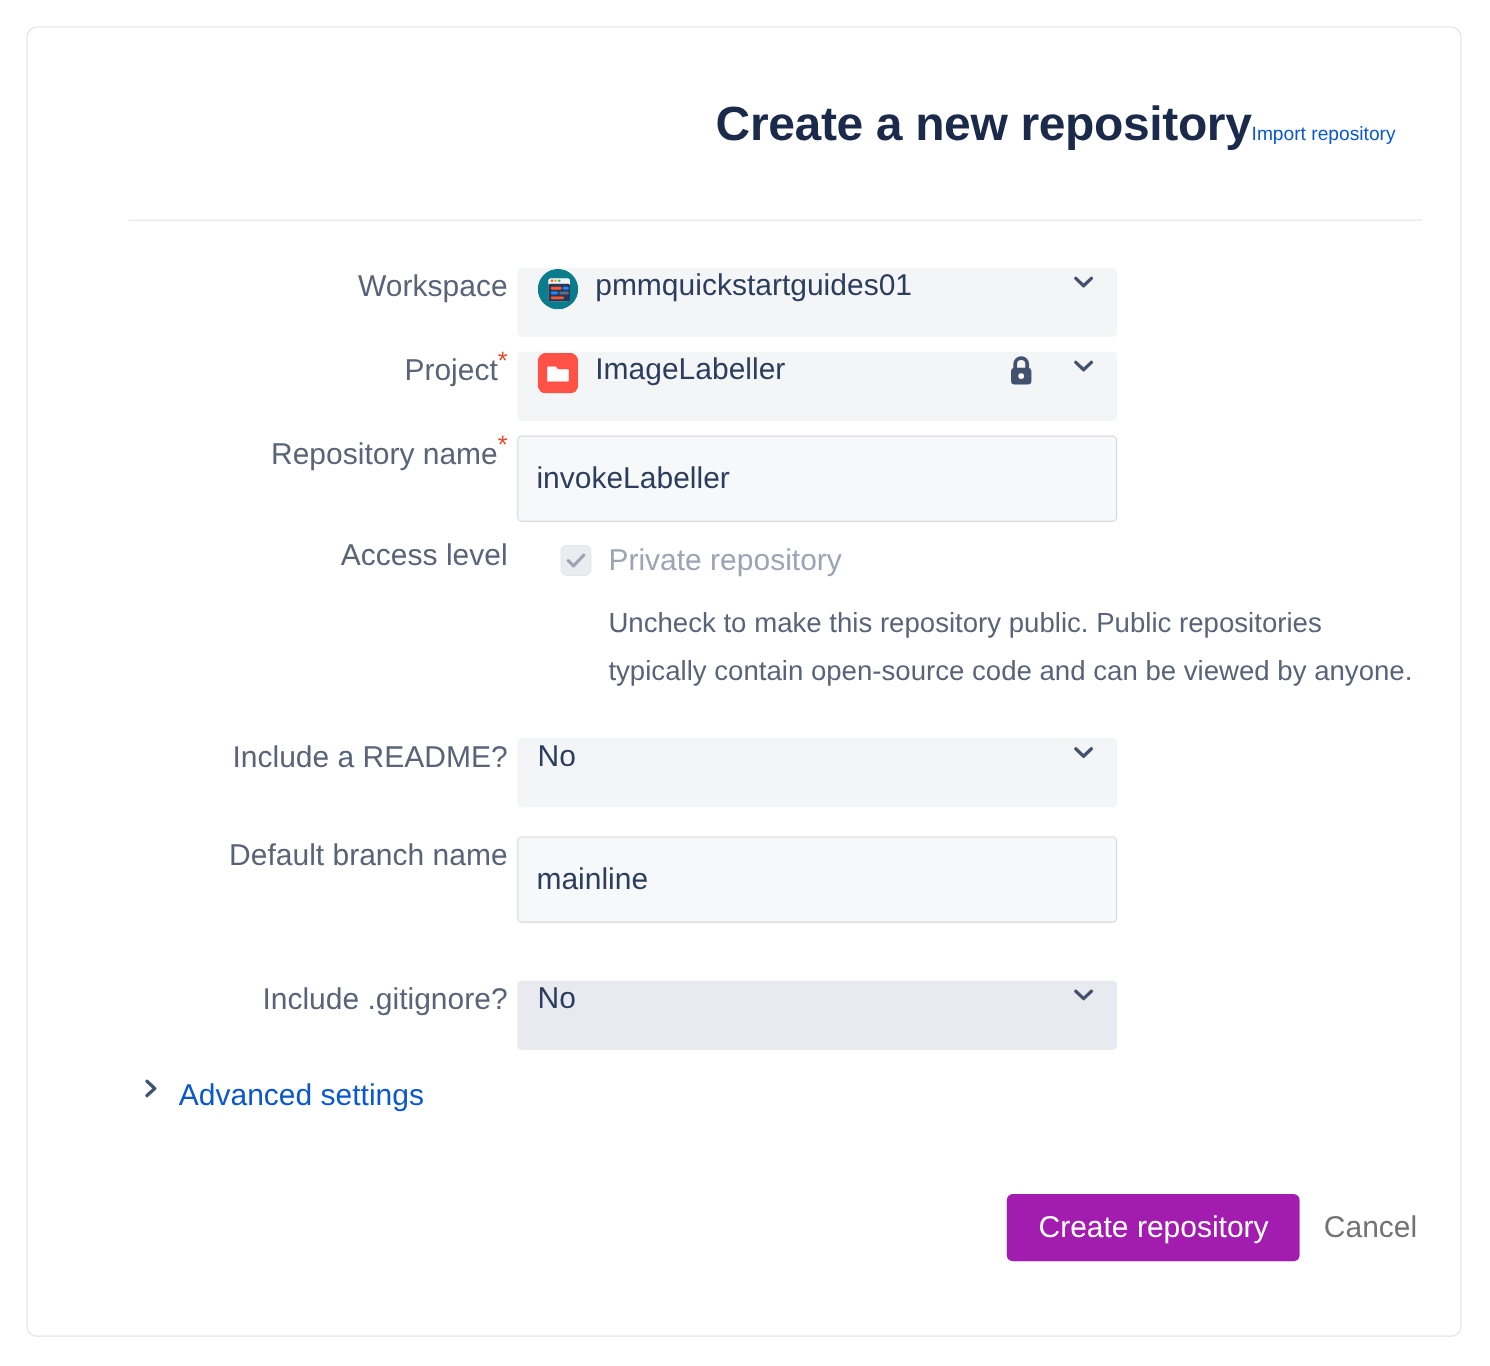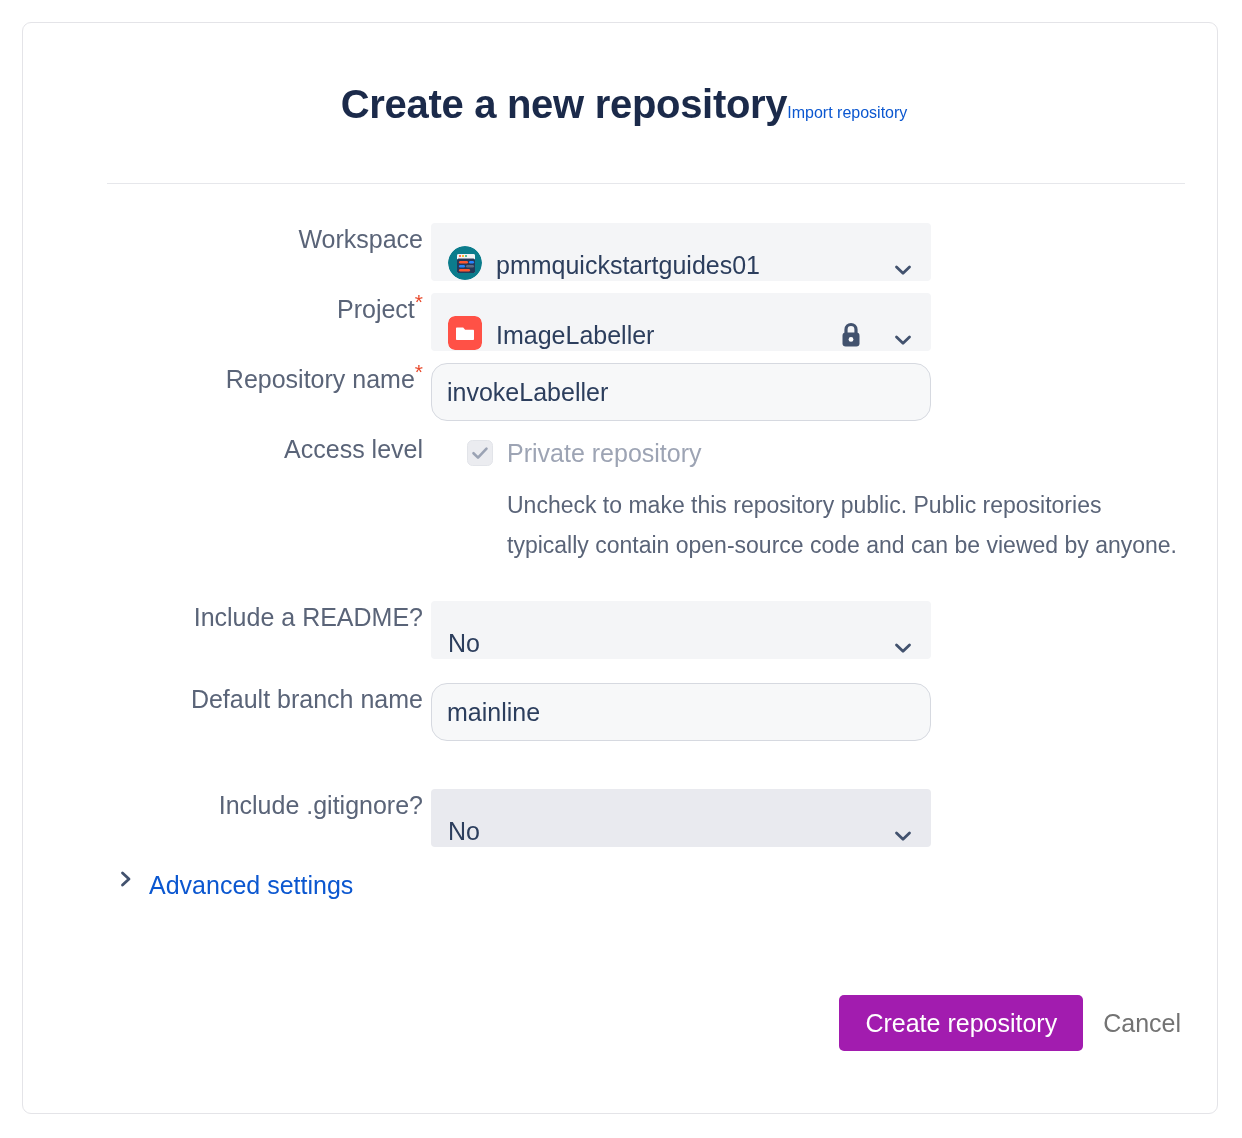--- a/index.html
+++ b/index.html
@@ -36,21 +36,21 @@
   }
 
   
   .card-header {
     position: absolute;
     left: 62px;
     top: 56px;
     width: 1078px;
     display: flex;
     align-items: baseline;
-    justify-content: center;
+    justify-content: flex-end;
   }
   .page-title {
     font-size: 40px;
     line-height: 50px;
     font-weight: bold;
     color: #1B2A4A;
     letter-spacing: -0.3px;
     margin: 0;
   }
   .import-link {
@@ -102,21 +102,21 @@
   }
   .form-control {
     width: 500px;
     box-sizing: border-box;
   }
 
   
   .select-field {
     position: relative;
     display: flex;
-    align-items: flex-end;
+    align-items: flex-start;
     height: 58px;
     background: #F4F5F7;
     border: 1px solid transparent;
     border-radius: 4px;
     padding: 0 16px;
     box-sizing: border-box;
     cursor: pointer;
     font-size: 25px;
     color: #2C3E5D;
   }
@@ -149,24 +149,24 @@
     width: 26px;
     height: 30px;
     flex: 0 0 auto;
     margin-right: 18px;
   }
 
   
   .text-field {
     display: block;
     width: 100%;
-    height: 58px;
+    height: 72px;
     background: #F7F8F9;
     border: 1px solid #D6D9E0;
-    border-radius: 16px;
+    border-radius: 4px;
     padding: 0 15px;
     box-sizing: border-box;
     font-family: "Liberation Sans", sans-serif;
     font-size: 25px;
     color: #2C3E5D;
     outline: none;
   }
 
   
   .access-row { margin-bottom: 0; gap: 36px; }

